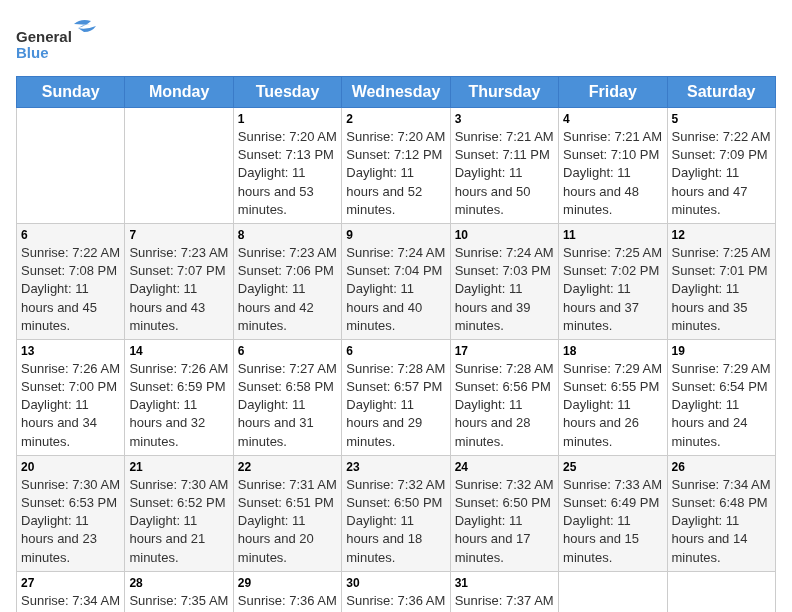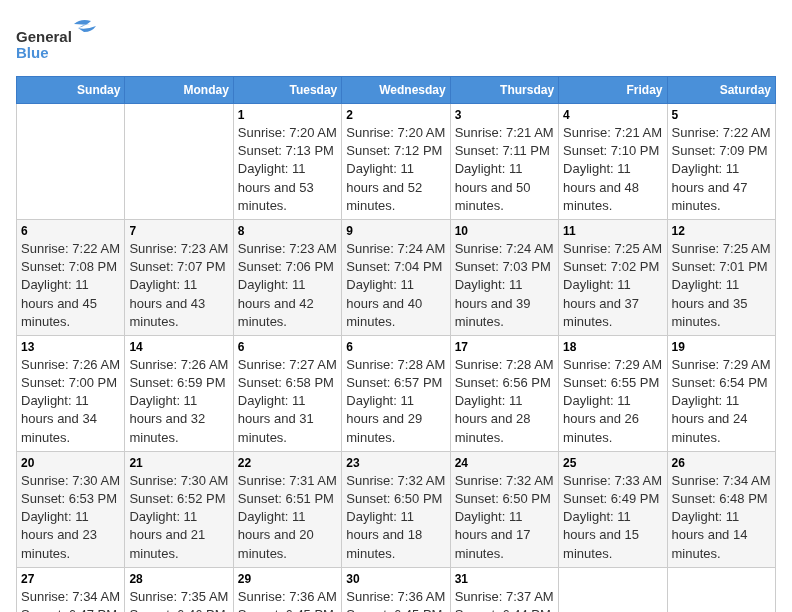--- a/index.html
+++ b/index.html
@@ -36,22 +36,22 @@
     }
     .calendar {
       width: 100%;
       border-collapse: collapse;
       font-size: 11px;
     }
     .calendar th {
       background: #4a90d9;
       color: #fff;
       padding: 6px 4px;
-      text-align: right;
-      font-size: 12px;
+      text-align: center;
+      font-size: 16px;
       border: 1px solid #3a7bc8;
     }
     .calendar td {
       border: 1px solid #ccc;
       vertical-align: top;
       padding: 4px;
       width: calc(100% / 7);
       height: 80px;
       background: #fff;
     }

